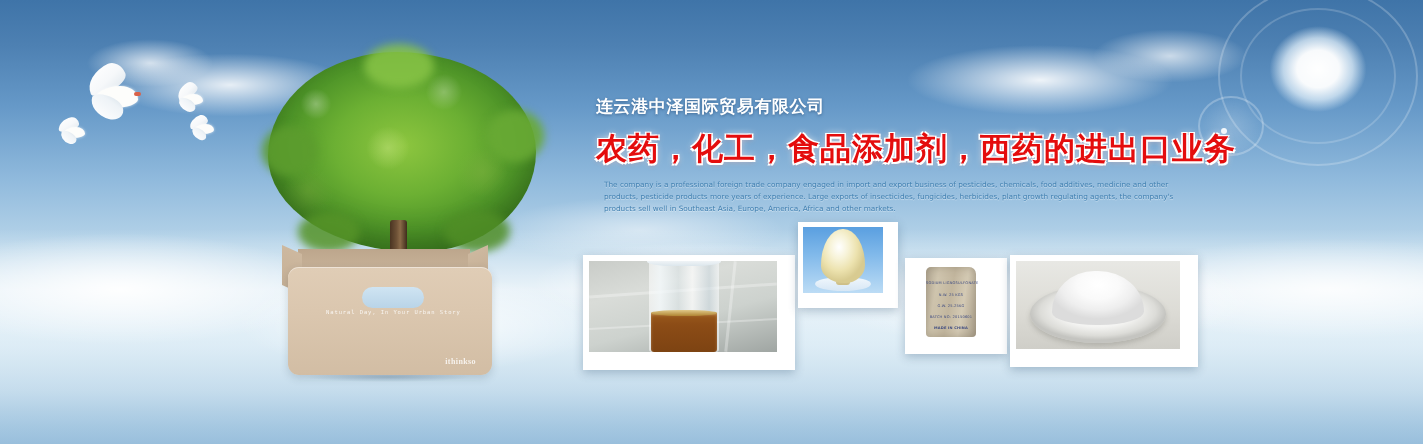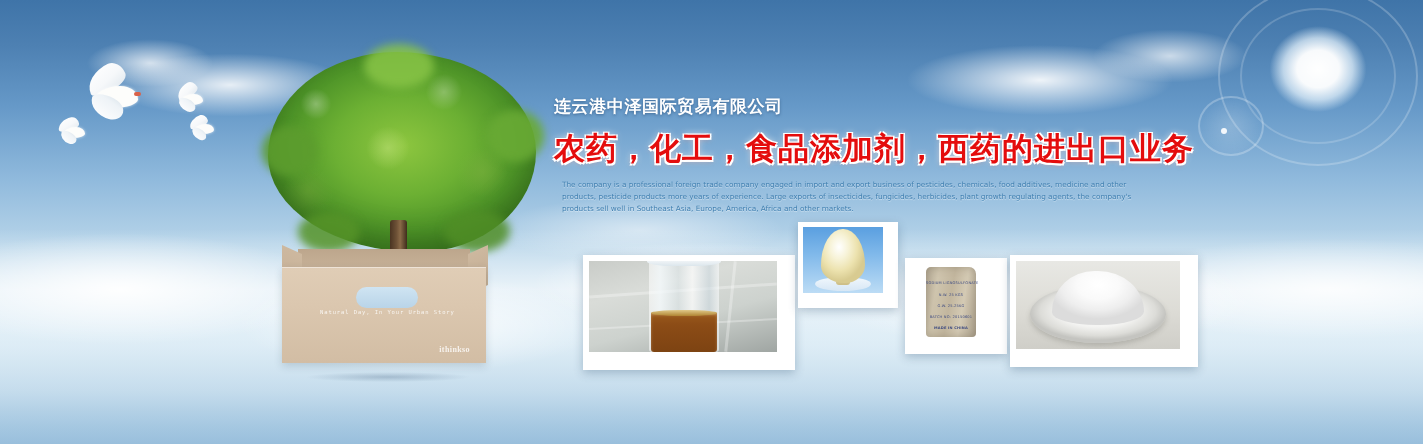--- a/index.html
+++ b/index.html
@@ -95,23 +95,24 @@
   }
   .leafblob{position:absolute;border-radius:50%;filter:blur(4px);}
   #trunk{
     position:absolute;left:122px;top:168px;width:17px;height:62px;
     background:linear-gradient(90deg,#4a3422 0%,#6d5136 38%,#8a6a48 60%,#3f2c1c 100%);
     border-radius:3px;
   }
 
   #box{position:absolute;left:272px;top:245px;width:224px;height:130px;}
   #boxfront{
-    position:absolute;left:10px;top:22px;width:204px;height:96px;
+    position:absolute;left:16px;top:22px;width:204px;height:108px;
     background:linear-gradient(180deg,#e0cdb6 0%,#dbc7af 40%,#d2bda4 100%);
     box-shadow:inset 0 1px 0 rgba(255,255,255,.45), 0 3px 8px rgba(40,60,80,.18);
+    border-radius:11px;
   }
   #boxflapL{
     position:absolute;left:10px;top:0px;width:20px;height:40px;
     background:linear-gradient(180deg,#cdb89f,#c6b096);
     transform:skewY(24deg);transform-origin:top left;
   }
   #boxflapR{
     position:absolute;left:196px;top:0px;width:20px;height:40px;
     background:linear-gradient(180deg,#cdb89f,#c3ad93);
     transform:skewY(-24deg);transform-origin:top right;
@@ -133,21 +134,21 @@
     position:absolute;right:16px;bottom:9px;
     color:rgba(255,255,255,.80);font-size:8px;letter-spacing:.4px;font-weight:bold;
     font-family:"Liberation Serif",serif;
   }
   #boxshadow{
     position:absolute;left:274px;top:370px;width:228px;height:14px;border-radius:50%;
     background:radial-gradient(ellipse 114px 7px at 114px 7px, rgba(70,100,130,.30), rgba(70,100,130,0) 72%);
   }
 
   
-  #textblock{position:absolute;left:554px;top:96px;width:610px;}
+  #textblock{position:absolute;left:596px;top:96px;width:610px;}
   #company{
     color:#ffffff;font-size:17px;font-weight:bold;letter-spacing:.6px;
     font-family:"DejaVu Sans","Liberation Sans",sans-serif;
     text-shadow:0 1px 3px rgba(25,60,100,.55);
     margin:0 0 8px 0;line-height:1.2;
   }
   #headline{
     color:#e40d0d;font-size:31px;font-weight:bold;letter-spacing:1px;
     font-family:"DejaVu Sans","Liberation Sans",sans-serif;
     line-height:1.18;margin:14px 0 12px 0;white-space:nowrap;

